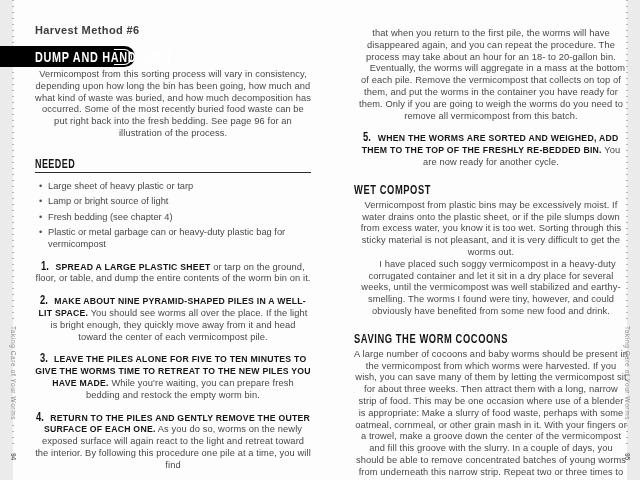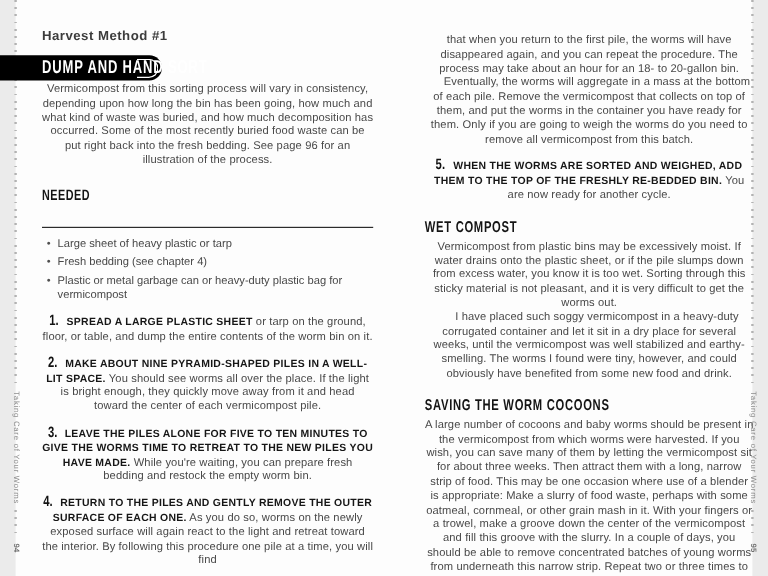--- a/index.html
+++ b/index.html
@@ -52,21 +52,21 @@
   .banner .display {
     color:#fff; font-size:15.5px; line-height:21px; margin-left:35px;
     transform:scaleX(0.70); letter-spacing:1px;
   }
   .banner-key {
     position:absolute; top:2.5px; bottom:2.5px; right:3px; width:17px;
     border:1.3px solid #ffffff; border-left:none; border-radius:0 9px 9px 0;
   }
   
   .intro { margin-top:33px; }
-  .needed-wrap { border-bottom:1.3px solid #2b2b2b; padding-bottom:17px; margin-top:14px; }
+  .needed-wrap { border-bottom:1.3px solid #2b2b2b; padding-bottom:0; margin-top:14px; }
   .needed-wrap .display { font-size:12.5px; }
   .h-sect { margin:11px 0 2px 0; }
   .h-sect .display { font-size:13px; letter-spacing:0.8px; }
   ul.needs { margin:8px 0 6px 0; padding-left:13px; list-style:none; }
   ul.needs li { position:relative; margin:3.6px 0; font-size:9.3px; line-height:11.8px; }
   ul.needs li::before { content:"•"; position:absolute; left:-9px; top:0; color:#4f4f4f; }
   .step { margin:10px 0 0 0; }
   .stepnum {
     display:inline-block; font-weight:700; font-size:12.5px; color:#111;
     transform:scaleX(0.75); transform-origin:0 80%; margin-right:1px;
@@ -93,30 +93,31 @@
     <div class="dots mid"></div>
     <span class="pagenum">95</span>
   </div>
 
   <div class="banner">
     <span class="display">DUMP AND HAND SORT</span>
     <div class="banner-key"></div>
   </div>
 
   <div class="col leftcol">
-    <div class="kicker">Harvest Method #1</div>
+    <div class="kicker">Harvest Method #6</div>
 
     <p class="body intro">Vermicompost from this sorting process will vary in consistency, depending upon how long the bin has been going, how much and what kind of waste was buried, and how much decomposition has occurred. Some of the most recently buried food waste can be put right back into the fresh bedding. See page 96 for an illustration of the process.</p>
 
     <div class="needed-wrap">
       <span class="display">NEEDED</span>
     </div>
 
     <ul class="needs">
       <li>Large sheet of heavy plastic or tarp</li>
+      <li>Lamp or bright source of light</li>
       <li>Fresh bedding (see chapter 4)</li>
       <li>Plastic or metal garbage can or heavy-duty plastic bag for vermicompost</li>
     </ul>
 
     <p class="body step">
       <span class="stepnum">1.</span>
       <span class="lead">SPREAD A LARGE PLASTIC SHEET</span>
       <span>or tarp on the ground, floor, or table, and dump the entire contents of the worm bin on it.</span>
     </p>
     <p class="body step">

